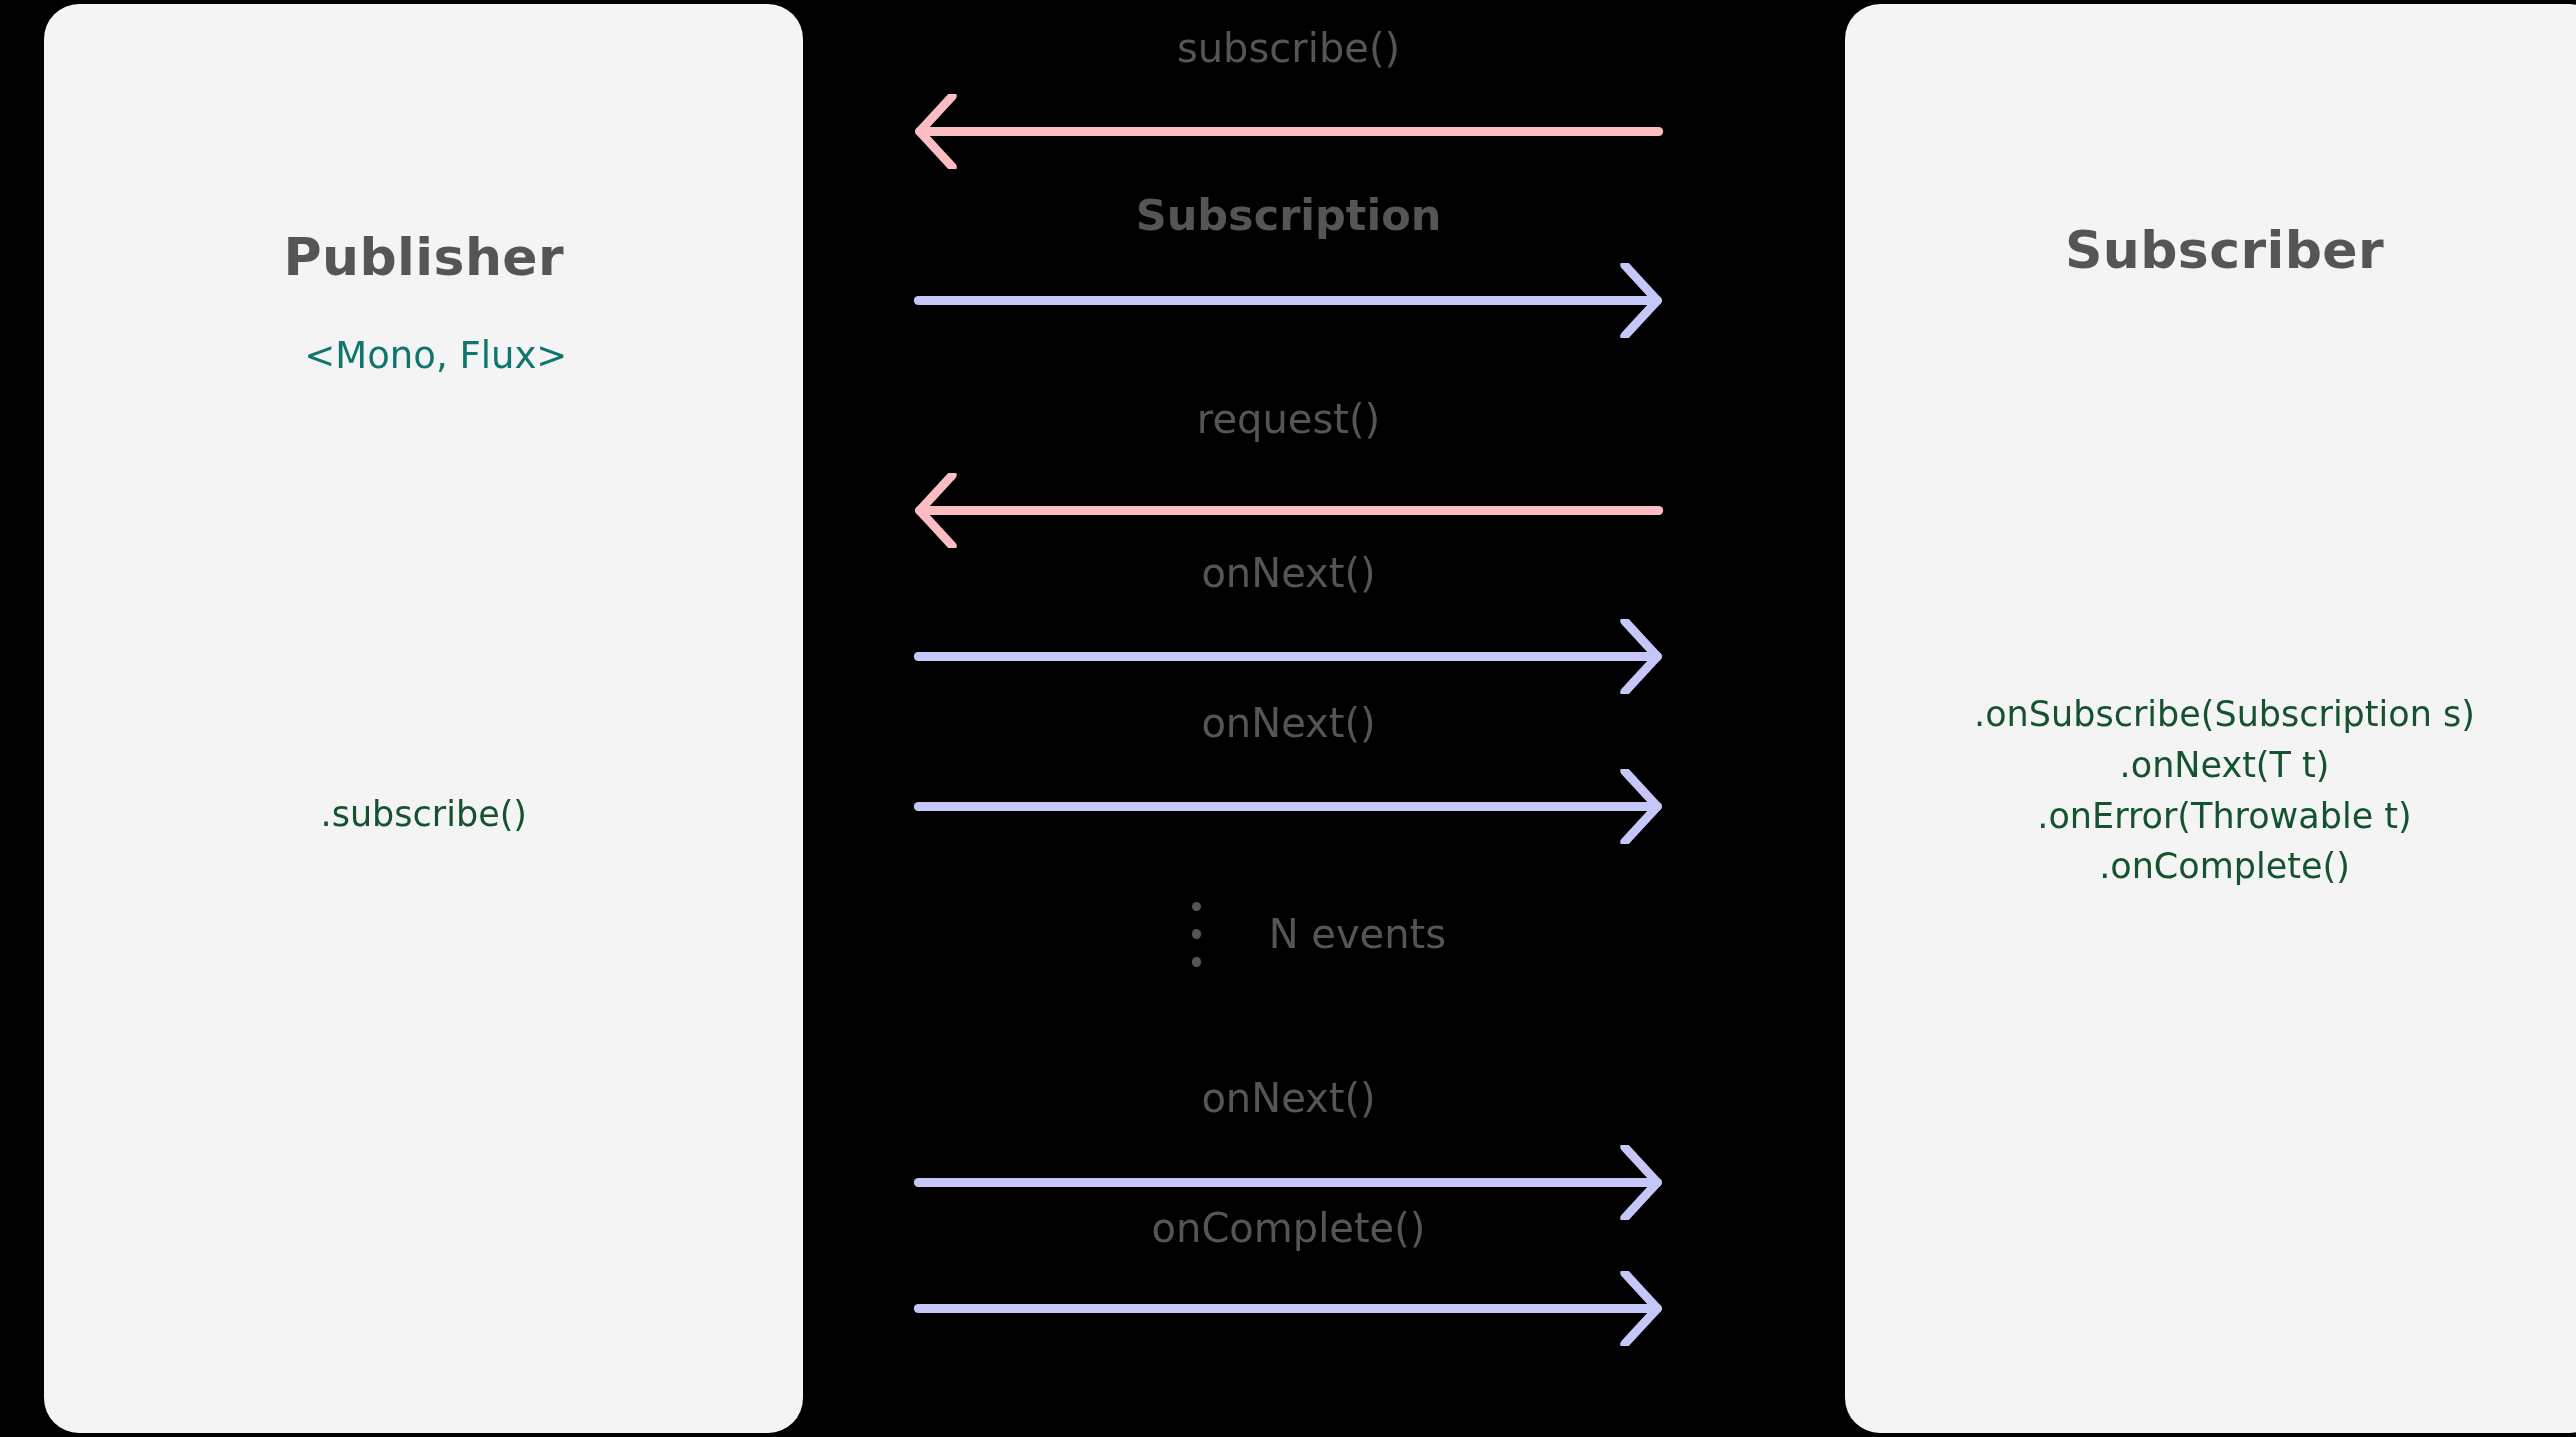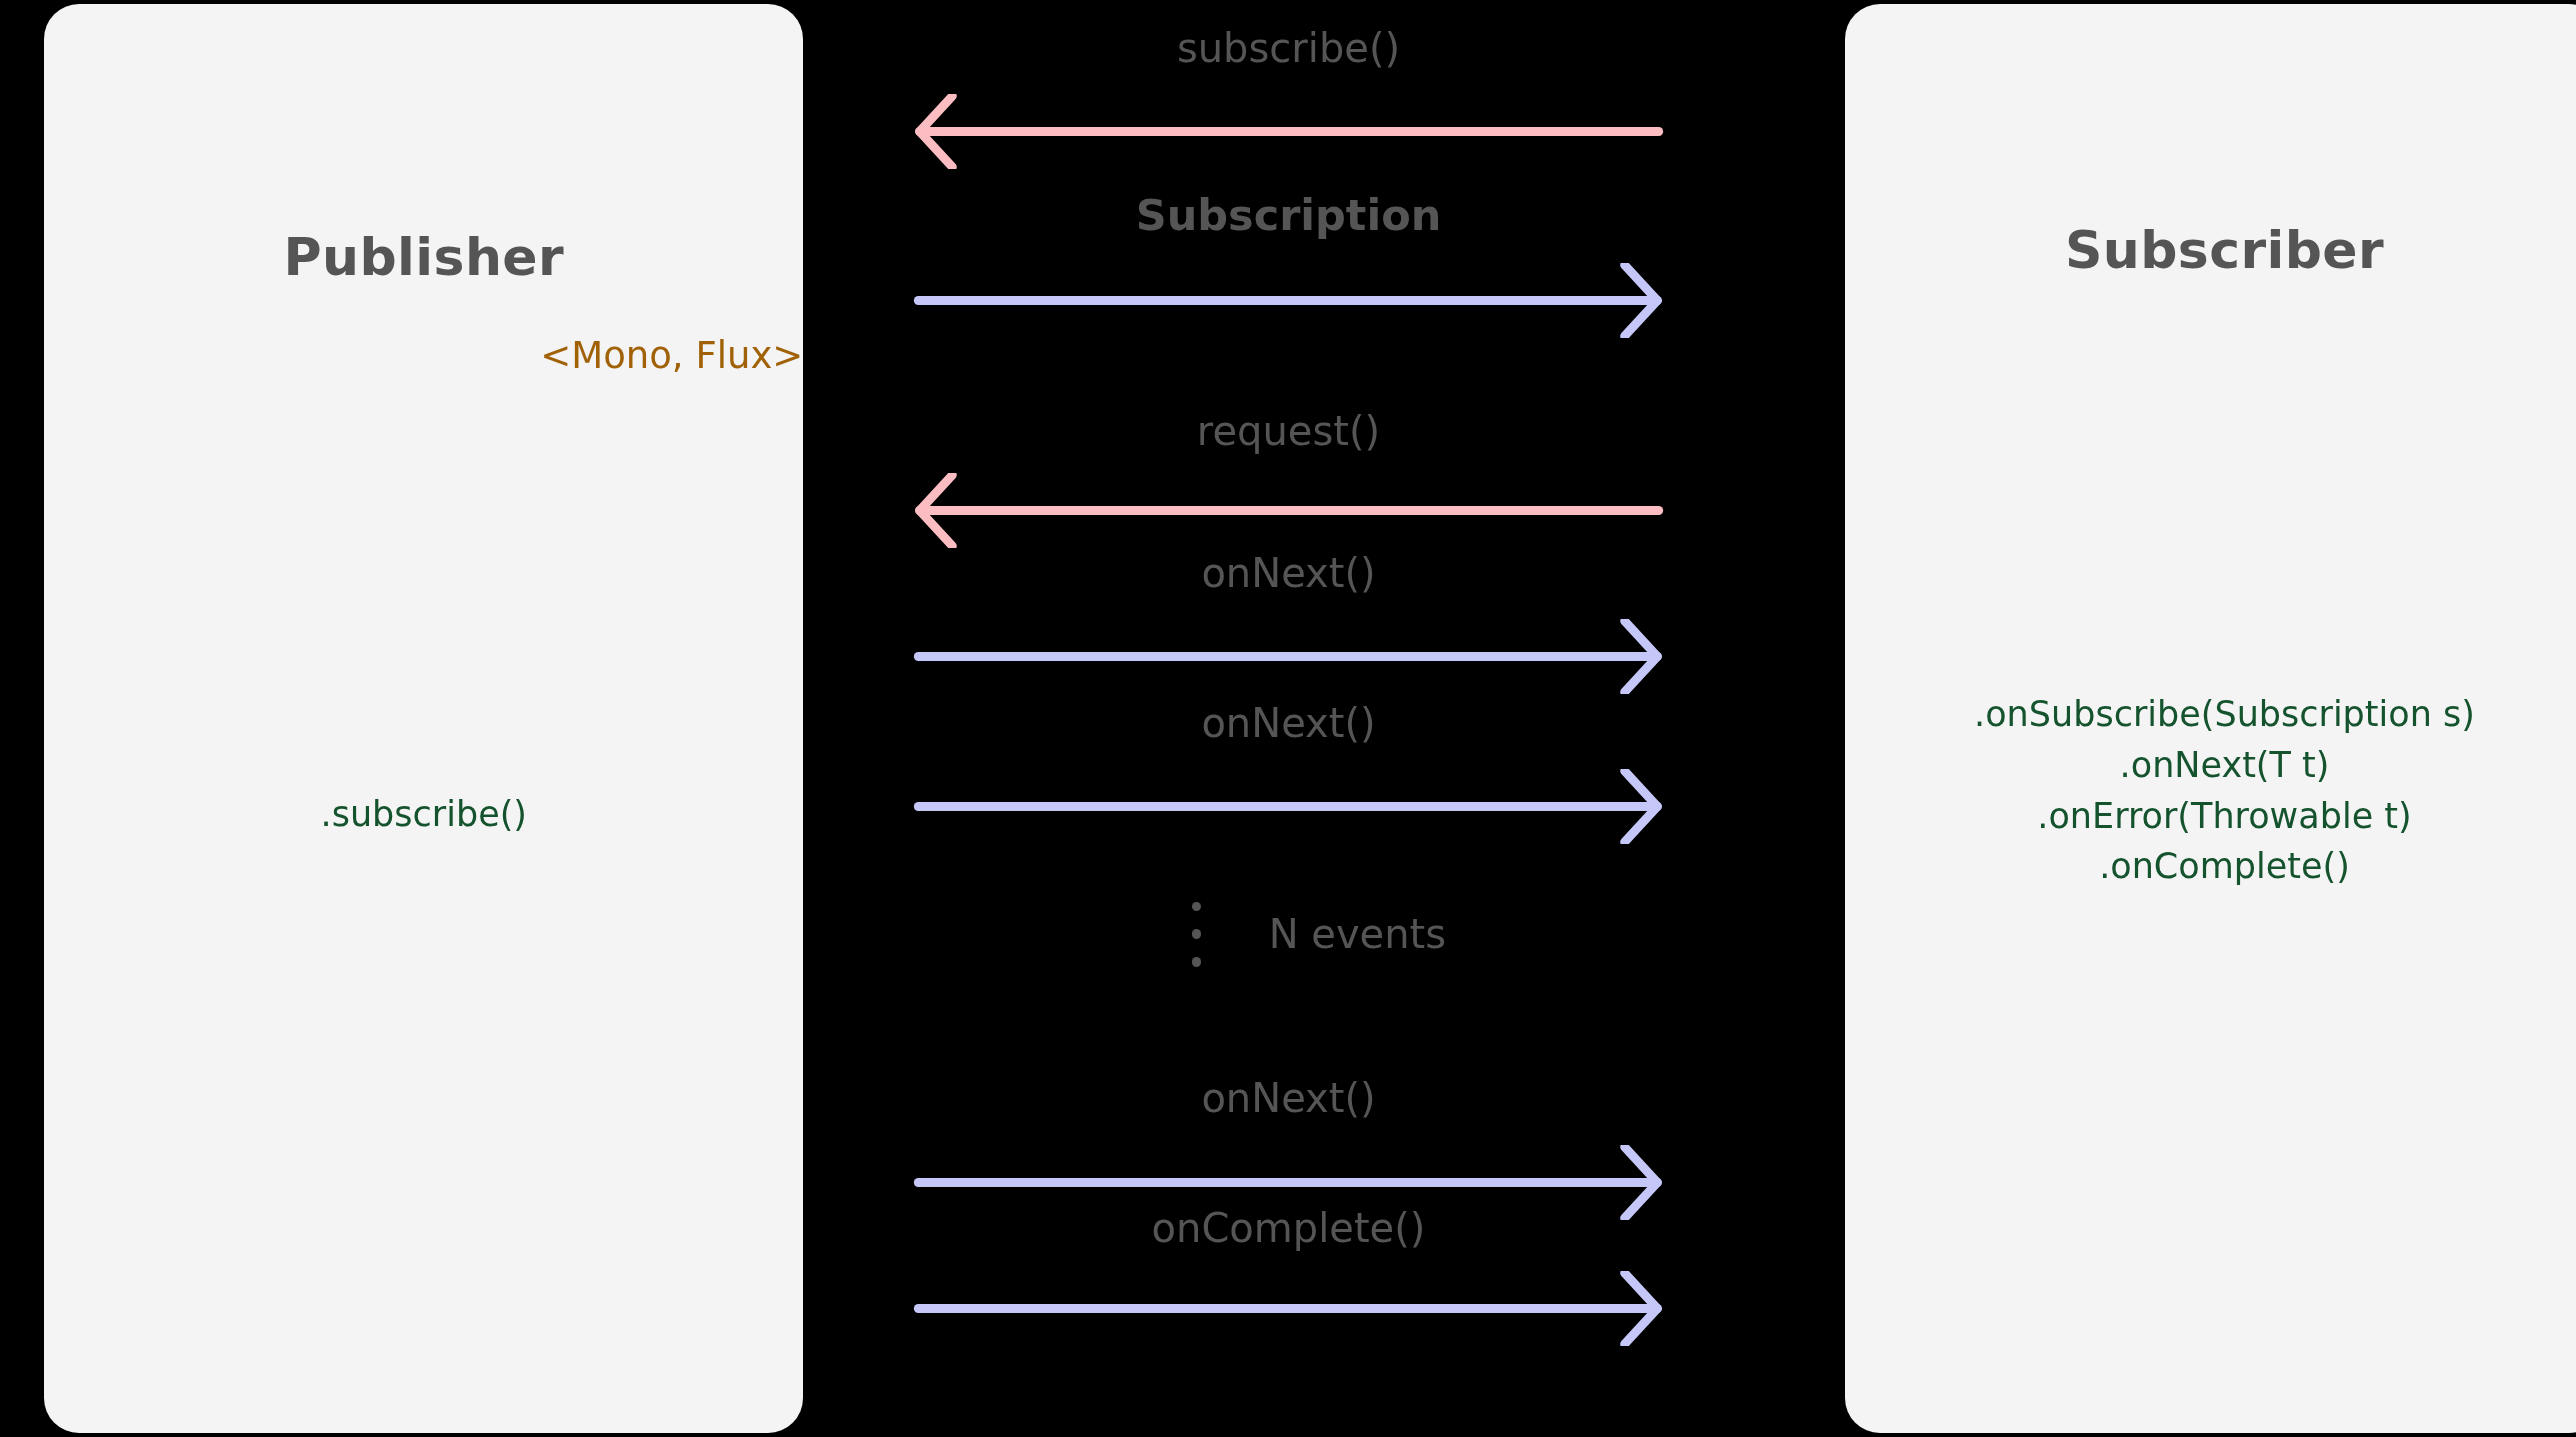--- a/index.html
+++ b/index.html
@@ -6,22 +6,22 @@
   body{width:2576px;height:1437px;position:relative;overflow:hidden;
        font-family:"DejaVu Sans","Liberation Sans",sans-serif;}
   .stage{position:absolute;inset:0;background:#000000;}
 
   .panel{position:absolute;background:#F4F4F4;border-radius:35px;margin-left:36px;}
   #publisher-panel{left:8.3px;top:4.2px;width:759px;height:1429px;}
   #subscriber-panel{left:1809px;top:4.2px;width:759px;height:1429px;}
 
   .panel-title{position:absolute;left:0;width:100%;text-align:center;
       font-weight:700;font-size:52px;color:#555555;letter-spacing:0.4px;}
-  .panel-sub{position:absolute;left:0;width:100%;text-align:right;
-      font-weight:400;font-size:37px;color:#a16207;}
+  .panel-sub{position:absolute;left:12px;width:100%;text-align:center;
+      font-weight:400;font-size:37px;color:#0f766e;}
   .panel-note{position:absolute;left:0;width:100%;text-align:center;
       font-weight:400;font-size:35px;color:#14532d;}
 
   #publisher-title{top:223px;}
   #publisher-generics{top:330px;}
   #publisher-call{top:790px;}
   #subscriber-title{top:216px;}
   #subscriber-methods{top:685px;line-height:1.45;}
 
   
@@ -70,21 +70,21 @@
         </svg>
       </div>
       <div class="msg" style="top: 0px;">
         <div class="msg-label bold" style="top: 190px;">Subscription</div>
         <svg class="msg-arrow" width="909" height="92" viewBox="0 0 1090 110" style="top: 263px;">
           <line x1="2" y1="55" x2="1086" y2="55" stroke="#C5C7F8" stroke-width="13" stroke-linecap="round" stroke-linejoin="round" fill="none"></line>
           <polyline points="1038,3 1086,55 1038,107" stroke="#C5C7F8" stroke-width="13" stroke-linecap="round" stroke-linejoin="round" fill="none"></polyline>
         </svg>
       </div>
       <div class="msg" style="top: 0px;">
-        <div class="msg-label" style="top: 408px; text-align: center;">request()</div>
+        <div class="msg-label" style="top: 396px; text-align: center;">request()</div>
         <svg class="msg-arrow" width="909" height="92" viewBox="0 0 1090 110" style="top: 473px;">
           <line x1="1088" y1="55" x2="4" y2="55" stroke="#FBBDC1" stroke-width="13" stroke-linecap="round" stroke-linejoin="round" fill="none"></line>
           <polyline points="52,3 4,55 52,107" stroke="#FBBDC1" stroke-width="13" stroke-linecap="round" stroke-linejoin="round" fill="none"></polyline>
         </svg>
       </div>
       <div class="msg" style="top: 0px;">
         <div class="msg-label" style="top: 550px;">onNext()</div>
         <svg class="msg-arrow" width="909" height="92" viewBox="0 0 1090 110" style="top: 619px;">
           <line x1="2" y1="55" x2="1086" y2="55" stroke="#C5C7F8" stroke-width="13" stroke-linecap="round" stroke-linejoin="round" fill="none"></line>
           <polyline points="1038,3 1086,55 1038,107" stroke="#C5C7F8" stroke-width="13" stroke-linecap="round" stroke-linejoin="round" fill="none"></polyline>

